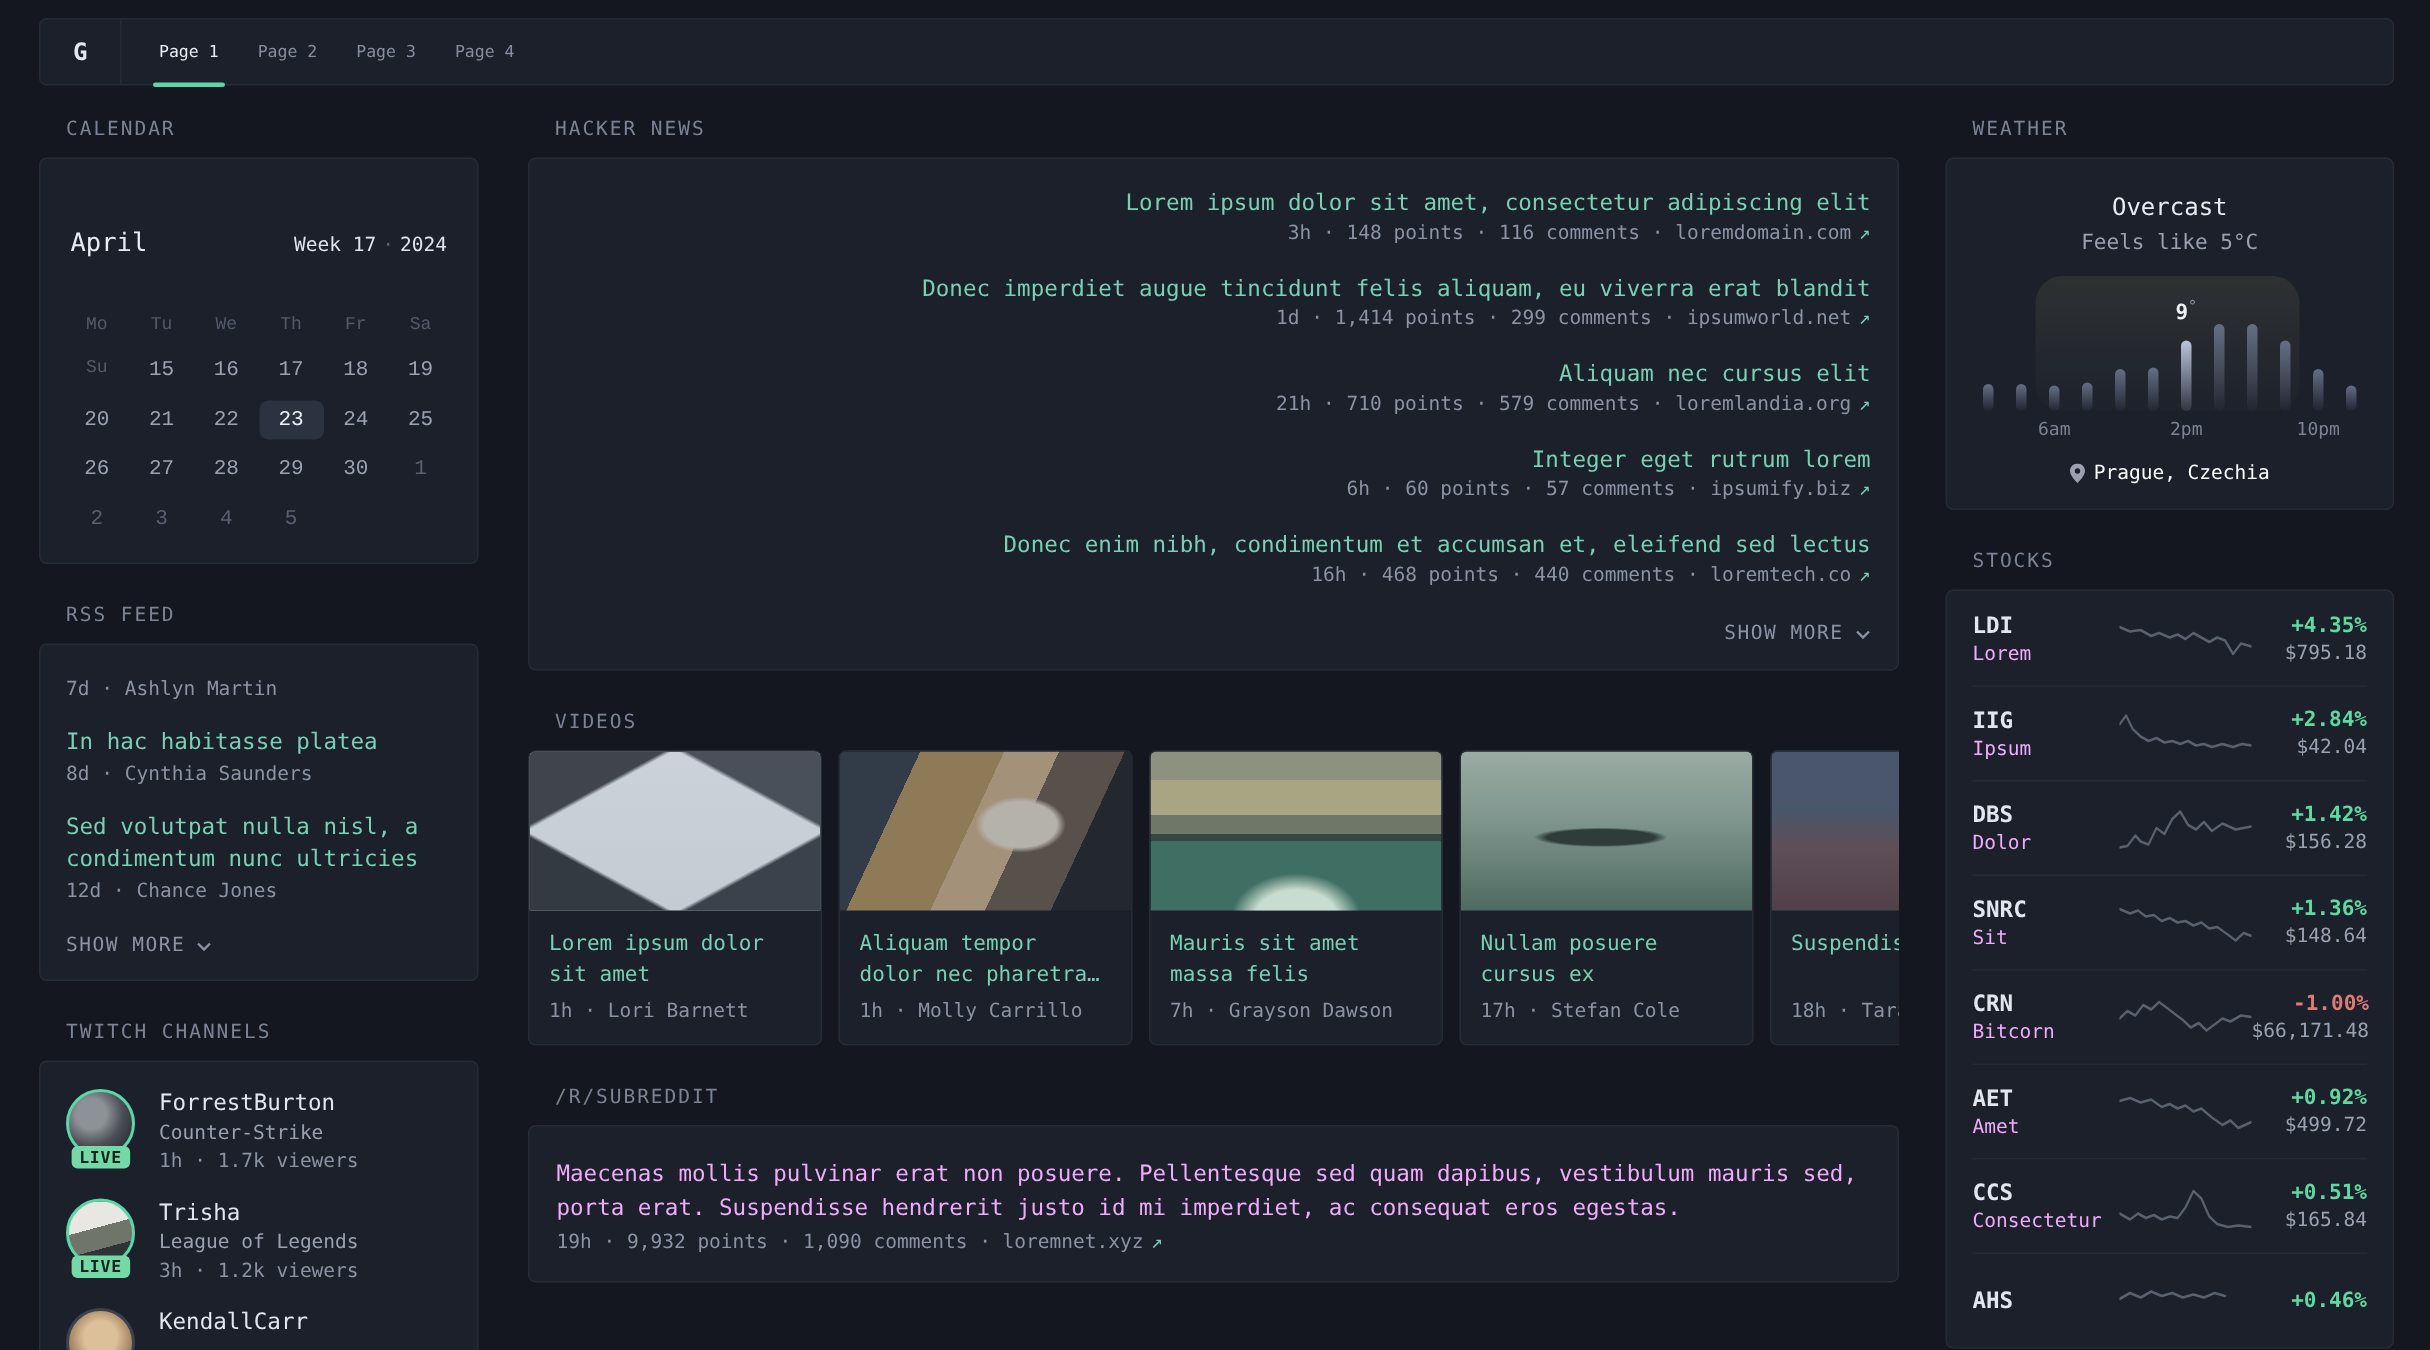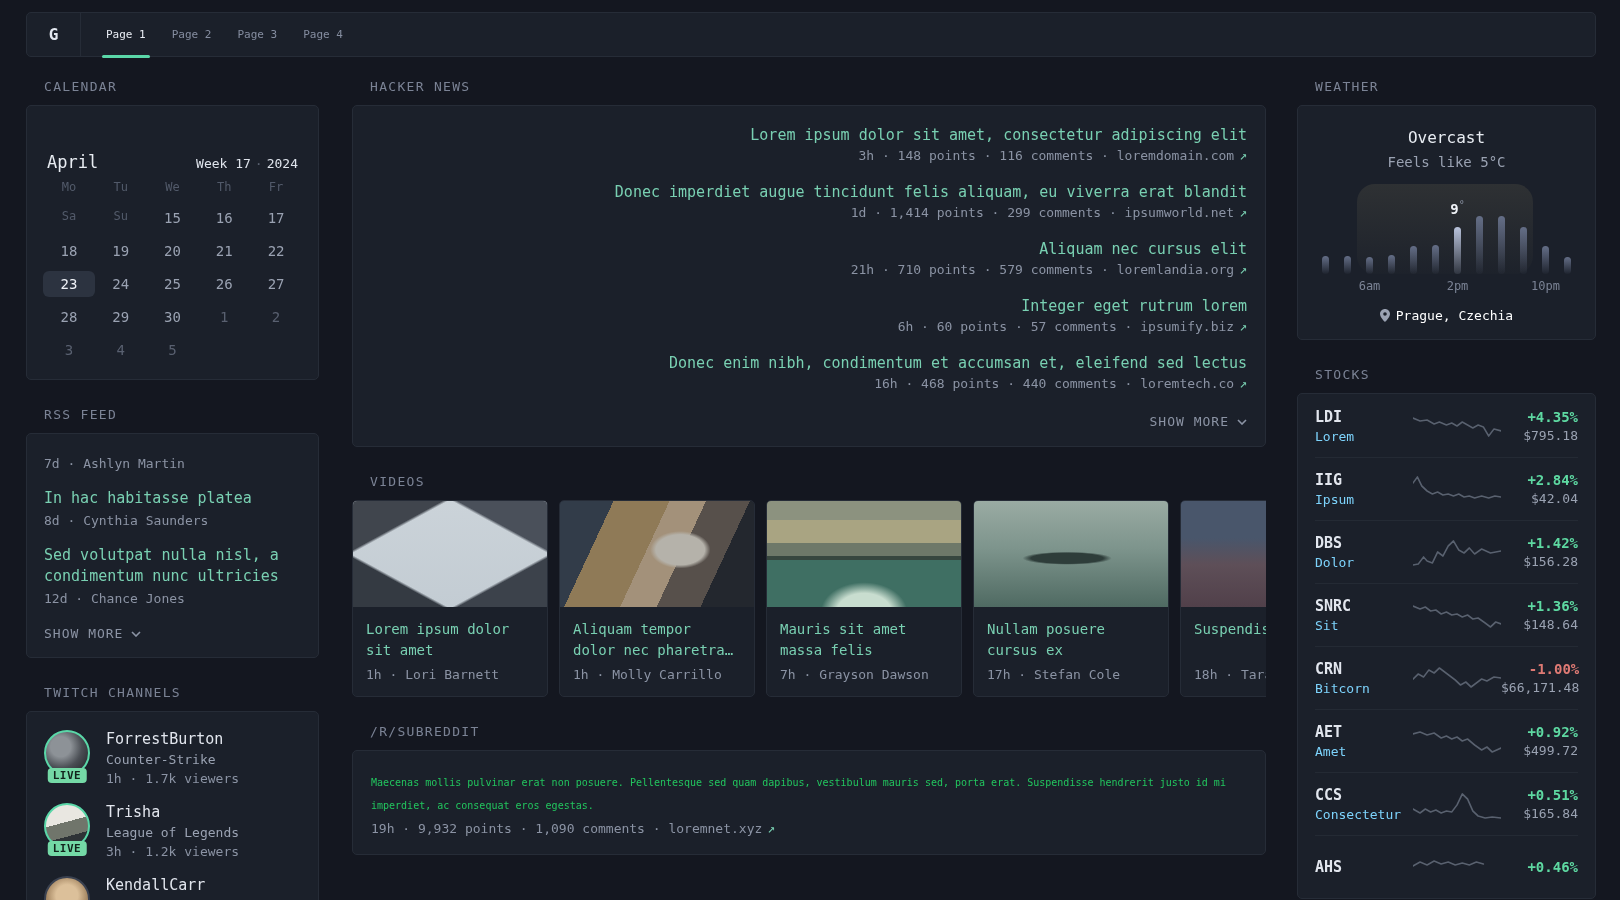--- a/index.html
+++ b/index.html
@@ -39,21 +39,21 @@
     color:#7b8395; margin:0 0 11px 18px; white-space:nowrap;
   }
   .card{ background:#1b202a; border:1px solid #262c37; border-radius:5px; }
 
   
   .cal-card{ padding:18px 16px 16px; }
   .cal-head{ display:flex; justify-content:space-between; align-items:baseline; padding:0 4px;margin-top:28px; }
   .cal-month{ font-size:17px; color:#e8ecf2; }
   .cal-weekinfo{ font-size:13px; color:#dfe4ec; }
   .cal-dot{ color:#596070; padding:0 4px; }
-  .cal-grid{ display:grid; grid-template-columns:repeat(5,1fr); row-gap:7px; margin-top:4px; text-align:center; }
+  .cal-grid{ display:grid; grid-template-columns:repeat(6,1fr); row-gap:7px; margin-top:33px; text-align:center;font-family:Liberation Mono, monospace; }
   .cal-wd{ font-size:12px; color:#525a6a; padding:4px 0; }
   .cal-day{ font-size:14px; color:#9aa2b2; padding:5px 0; border-radius:6px; }
   .cal-day.dim{ color:#596070; }
   .cal-day.selected{ background:#2c3340; color:#eef1f6; }
 
   
   .rss-card{ padding:18px 17px 15px; }
   .rss-item{ margin-bottom:17px; cursor:pointer; }
   .rss-title{ font-size:15px; line-height:21px; color:#79d0b2; }
   .rss-title.muted{ color:#c2c9d6; }
@@ -81,21 +81,21 @@
   }
   .tw-name{ font-size:15px; color:#e2e6ee; }
   .tw-cat{ font-size:13px; color:#9aa2b2; margin-top:4px; }
 
   
   .hn-card{ padding:20px 18px 16px;text-align:right; }
   .hn-item{ margin-bottom:20px; }
   .hn-title{ font-size:15px; color:#79d0b2; cursor:pointer; }
   .link-arrow{ color:#79d0b2; margin-left:5px; }
   .sub-card{ padding:20px 18px 18px; }
-  .sub-title{ font-size:10px; line-height:23px; color:#22c55e; cursor:pointer; }
+  .sub-title{ font-size:15px; line-height:23px; color:#f0abfc; cursor:pointer; }
 
   
   .videos-row{ display:flex; gap:11px; overflow:hidden; }
   .video-card{ width:196px; flex:none; background:#1b202a; border:1px solid #262c37; border-radius:5px; overflow:hidden; cursor:pointer; }
   .video-thumb{ height:106px; }
   .video-body{ padding:12px 13px 14px; }
   .video-title{ font-size:14px; line-height:21px; color:#79d0b2; height:42px; overflow:hidden; }
   .video-meta{ font-size:13px; color:#8b93a4; margin-top:6px; white-space:nowrap; }
   .th-concrete{
     background-image:
@@ -148,21 +148,21 @@
   .w-axis span{ position:absolute; transform:translateX(-50%); font-size:12px; color:#7b8395; top:0; }
   .w-loc{ margin-top:13px; font-size:13px; color:#ffffff; display:flex; align-items:center; justify-content:center; gap:6px; }
   .pin{ width:10px; height:13px; fill:#9aa2b2; }
 
   
   .stocks-card{ padding:0 17px; }
   .stock-row{ display:flex; align-items:center; height:63px; border-top:1px solid #242a34; cursor:pointer; }
   .stock-row:first-child{ border-top:none; }
   .s-left{ width:98px; flex:none; }
   .s-sym{ font-size:15px; font-weight:bold; color:#e2e6ee; }
-  .s-name{ font-size:13px; color:#7dd3fc; margin-top:3px; }
+  .s-name{ font-size:13px; color:#f0abfc; margin-top:3px; }
   .s-spark{ width:88px; height:30px; flex:none; }
   .s-spark polyline{ fill:none; stroke:#59616f; stroke-width:1.7; stroke-linejoin:round; stroke-linecap:round; }
   .s-right{ margin-left:auto; text-align:right; }
   .s-pct{ font-size:14px; font-weight:bold; }
   .s-pct.pos{ color:#5ed9a2; }
   .s-pct.neg{ color:#df7a74; }
   .s-price{ font-size:13px; color:#9aa2b2; margin-top:3px; }
 </style>
 </head>
 <body>

